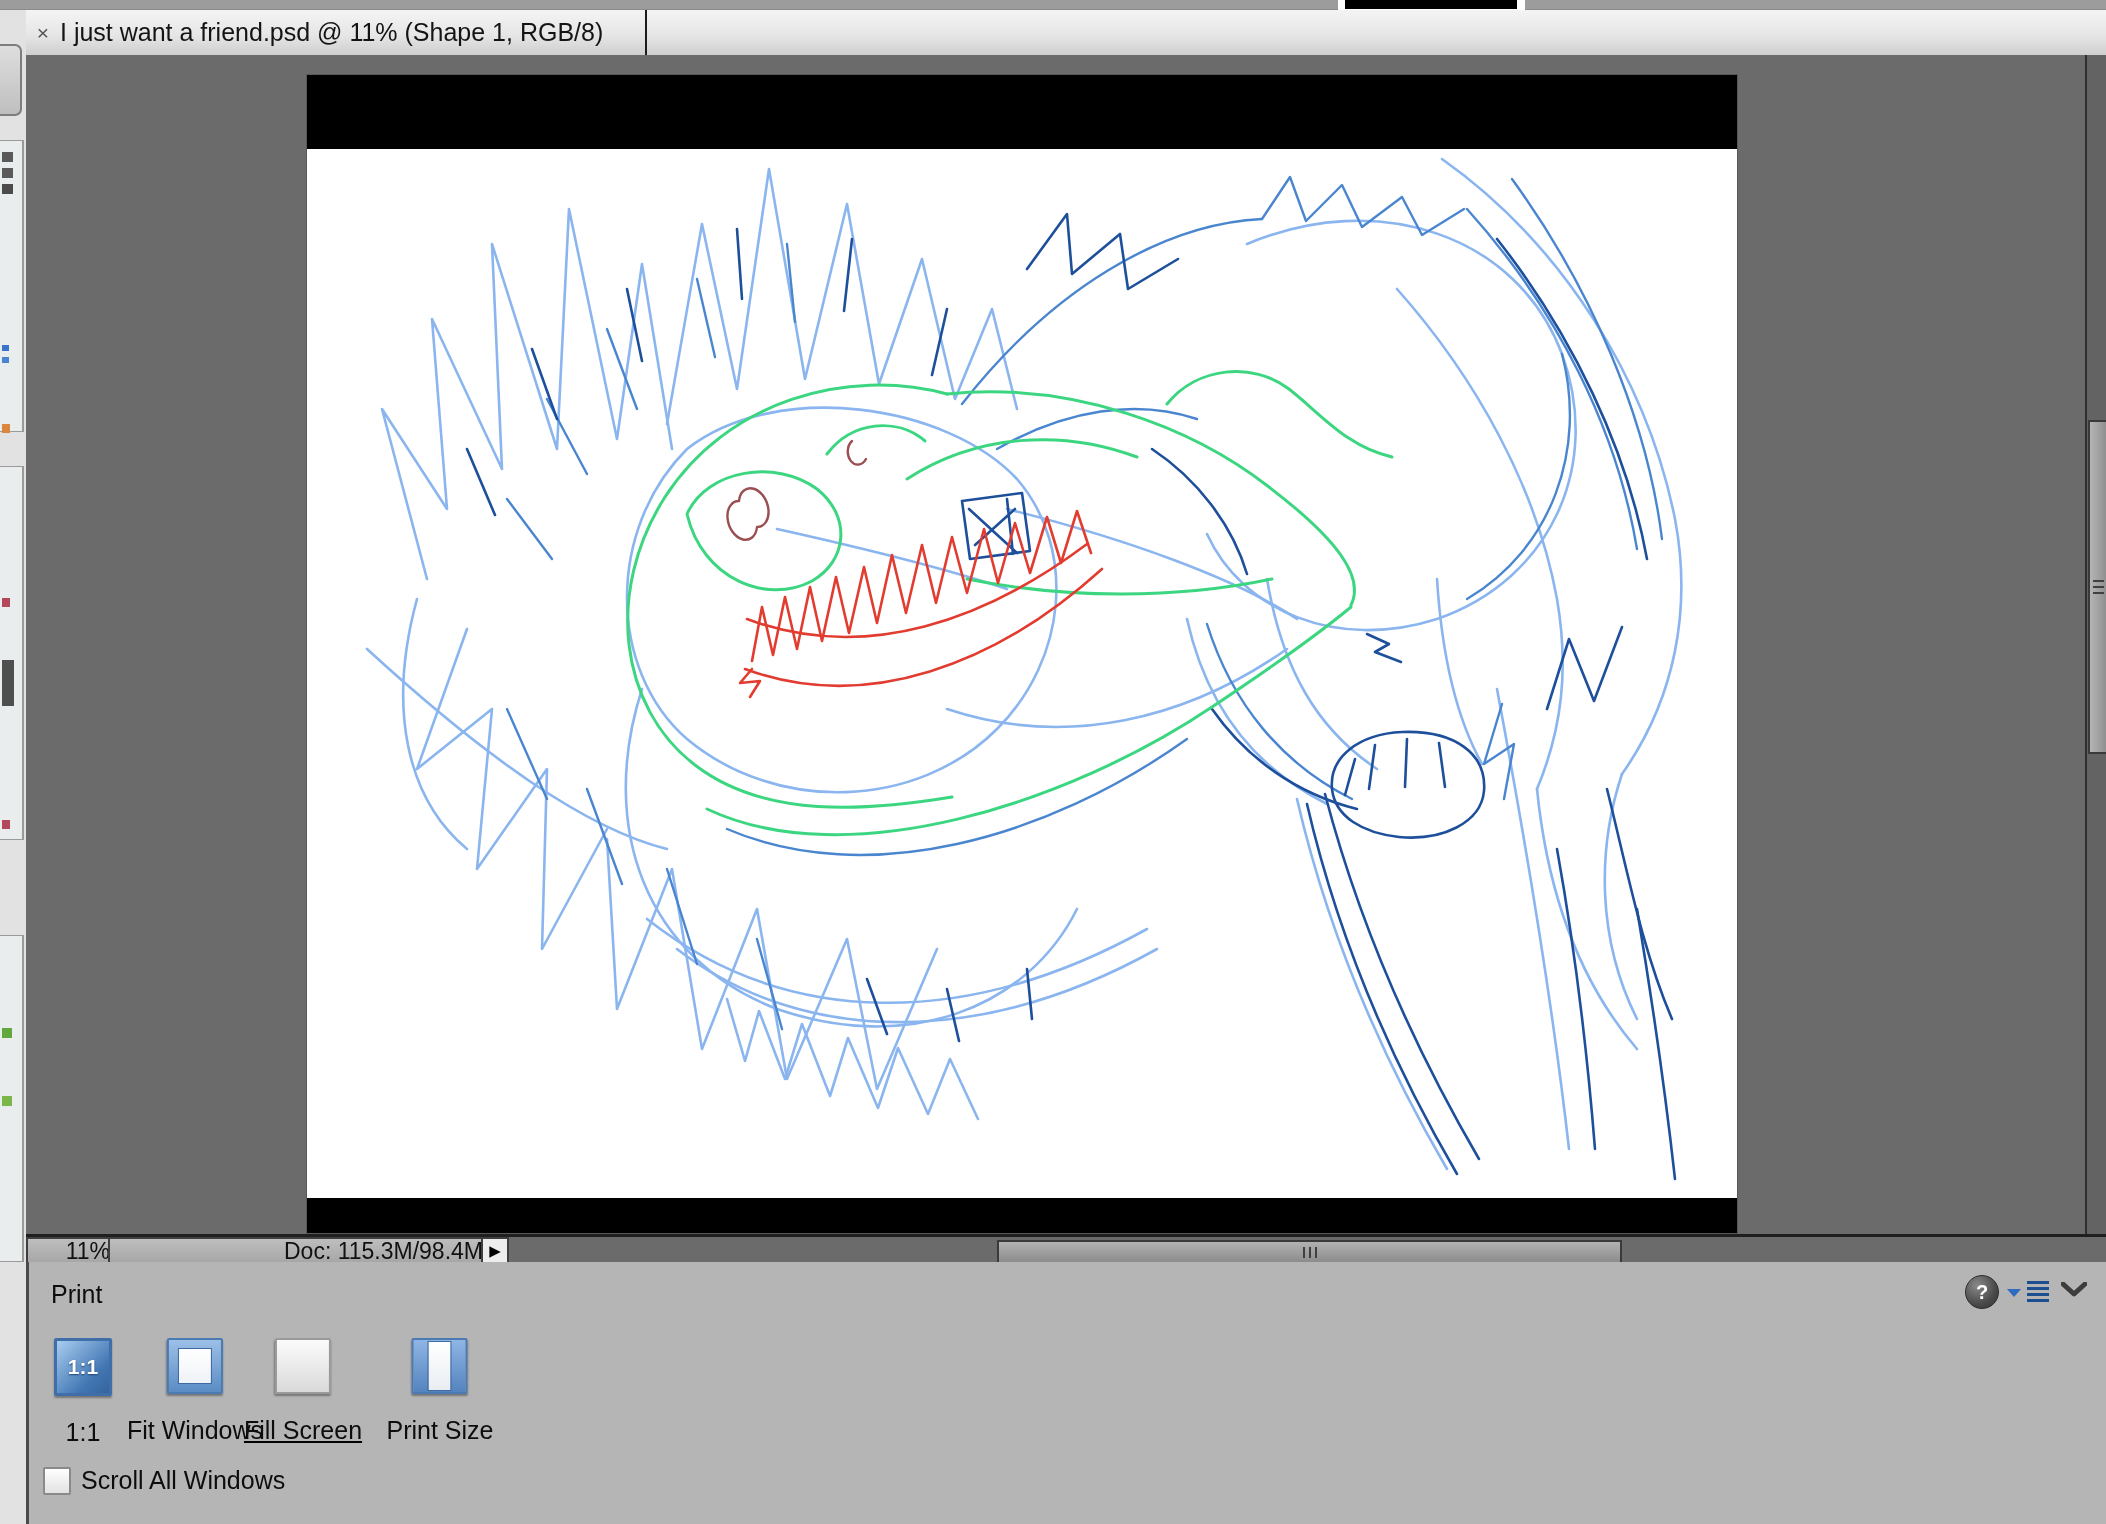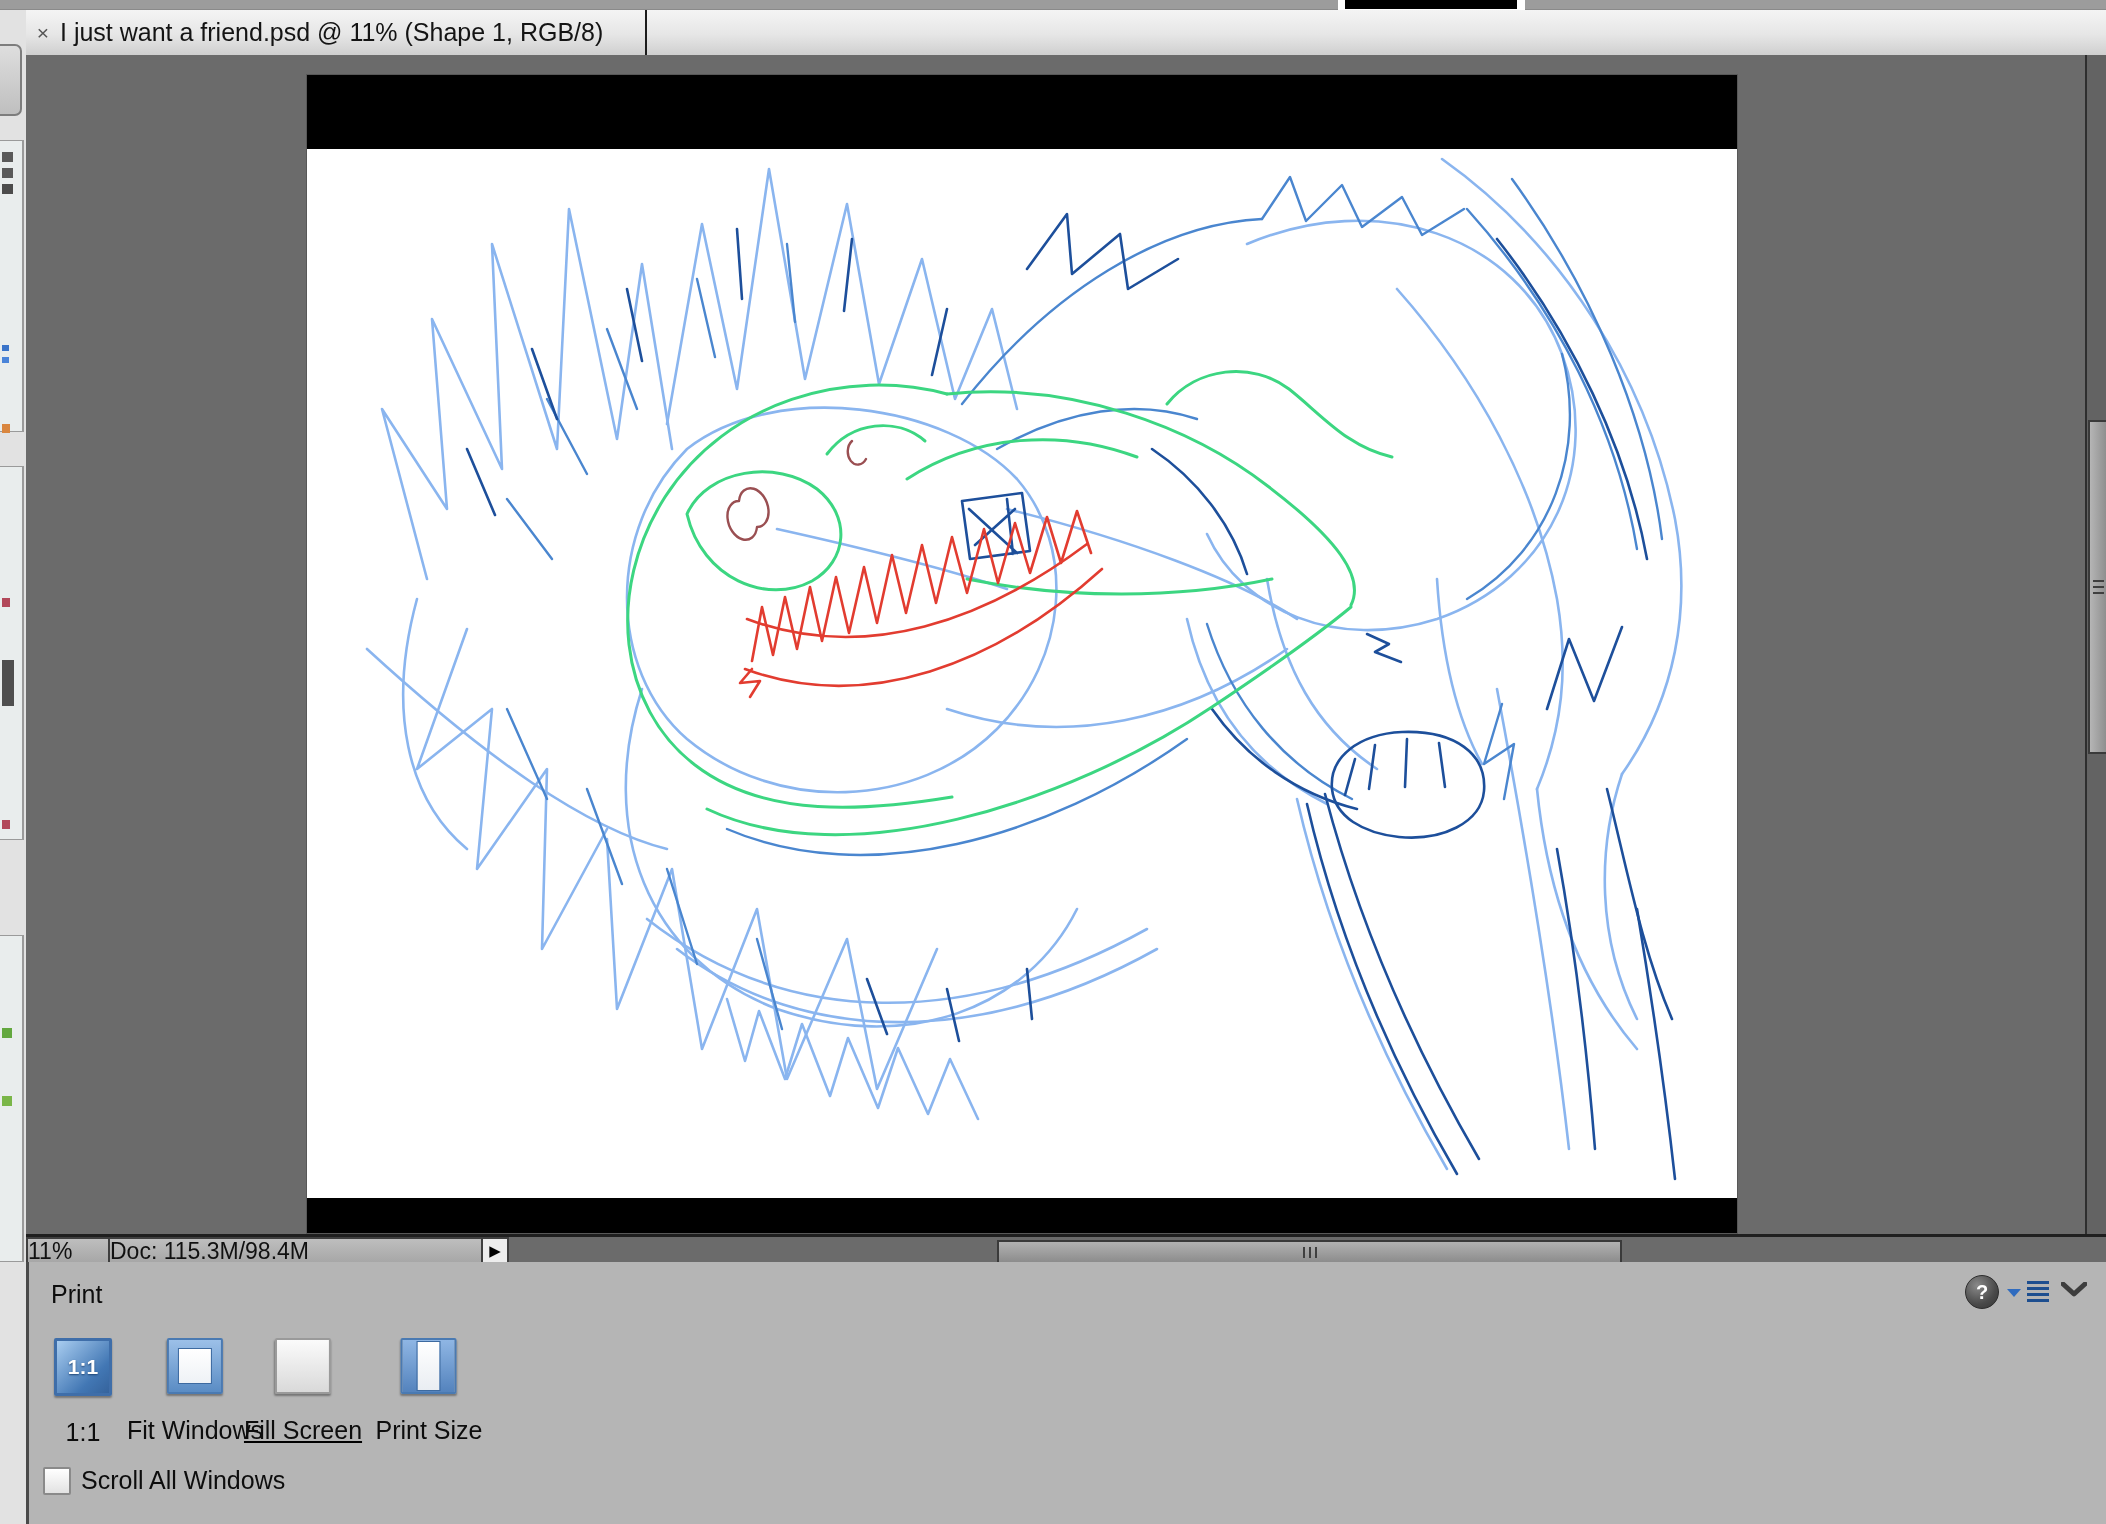--- a/index.html
+++ b/index.html
@@ -43,21 +43,21 @@
 
   
   .vscroll{left:2085px;top:55px;width:21px;height:1179px;background:#636363;border-left:2px solid #2e2e2e;}
   .vthumb{position:absolute;left:1px;top:365px;width:17px;height:330px;border:2px solid #3a3a3a;
           background:linear-gradient(90deg,#b5b5b5,#8d8d8d);display:flex;flex-direction:column;justify-content:center;align-items:center;}
   .grip-h{width:11px;height:2px;background:#3f3f3f;margin:2px 0;}
 
   
   .statusrow{left:26px;top:1234px;width:2080px;height:28px;background:#6b6b6b;border-top:3px solid #1f1f1f;}
   .sbox{position:absolute;top:0;height:24px;border:2px solid #3f3f3f;background:linear-gradient(#bebebe,#a6a6a6);
-        color:#111;font-size:23px;line-height:24px;text-align:left;}
+        color:#111;font-size:23px;line-height:24px;text-align:right;}
   .zoombox{left:0;width:82px;}
   .docbox{left:82px;width:373px;}
   .flyout{position:absolute;left:455px;top:0;width:24px;height:24px;border:2px solid #3f3f3f;background:#ededed;
           color:#000;font-size:15px;line-height:24px;text-align:center;}
   .hthumb{position:absolute;left:971px;top:3px;width:621px;height:20px;border:2px solid #3a3a3a;
           background:linear-gradient(#b2b2b2,#8c8c8c);display:flex;justify-content:center;align-items:center;}
   .grip-v{width:2px;height:11px;background:#3f3f3f;margin:0 2px;}
 
   
   .options{left:26px;top:1262px;width:2080px;height:262px;background:#b5b5b5;border-left:3px solid #4a4a4a;}
@@ -231,21 +231,21 @@
     <div class="optgroup" style="left:166px;">
       <div class="opt-icon icon-fit">
         <div class="inner"></div>
       </div>
       <div class="opt-label">Fit Windows</div>
     </div>
     <div class="optgroup" style="left:274px;text-decoration:underline;">
       <div class="opt-icon icon-fill"></div>
       <div class="opt-label">Fill Screen</div>
     </div>
-    <div class="optgroup" style="left:400px;">
+    <div class="optgroup" style="left:411px;">
       <div class="opt-icon icon-print">
         <div class="inner"></div>
       </div>
       <div class="opt-label">Print Size</div>
     </div>
 
     <div class="checkbox"></div>
     <div class="checkbox-label">Scroll All Windows</div>
 
     <div class="help-btn">?</div>

